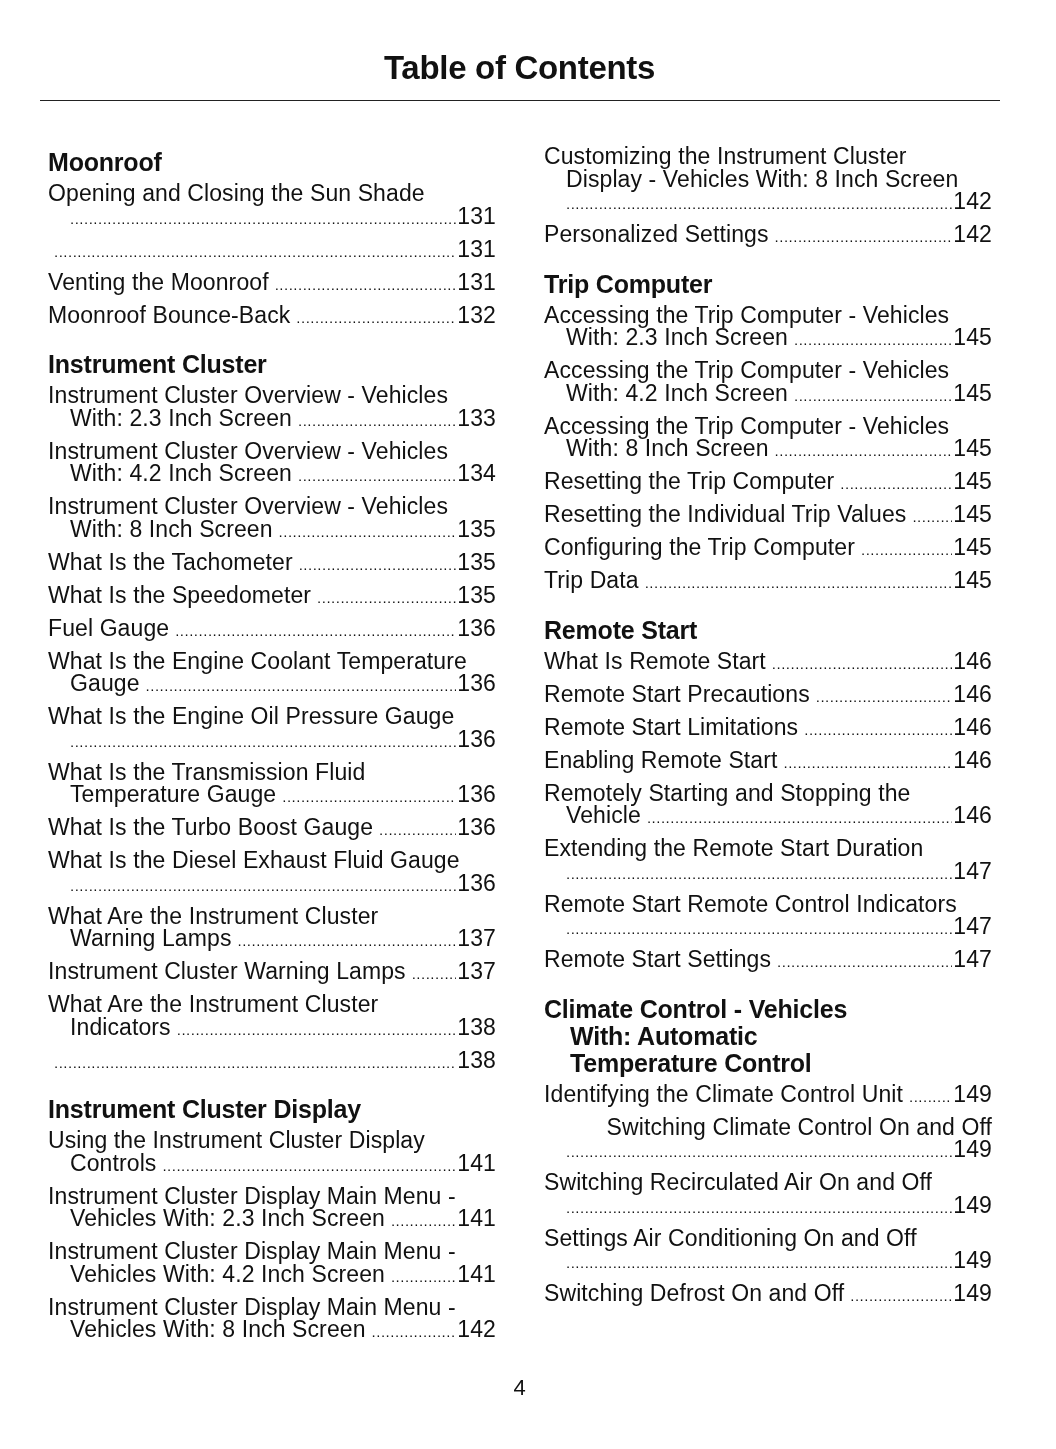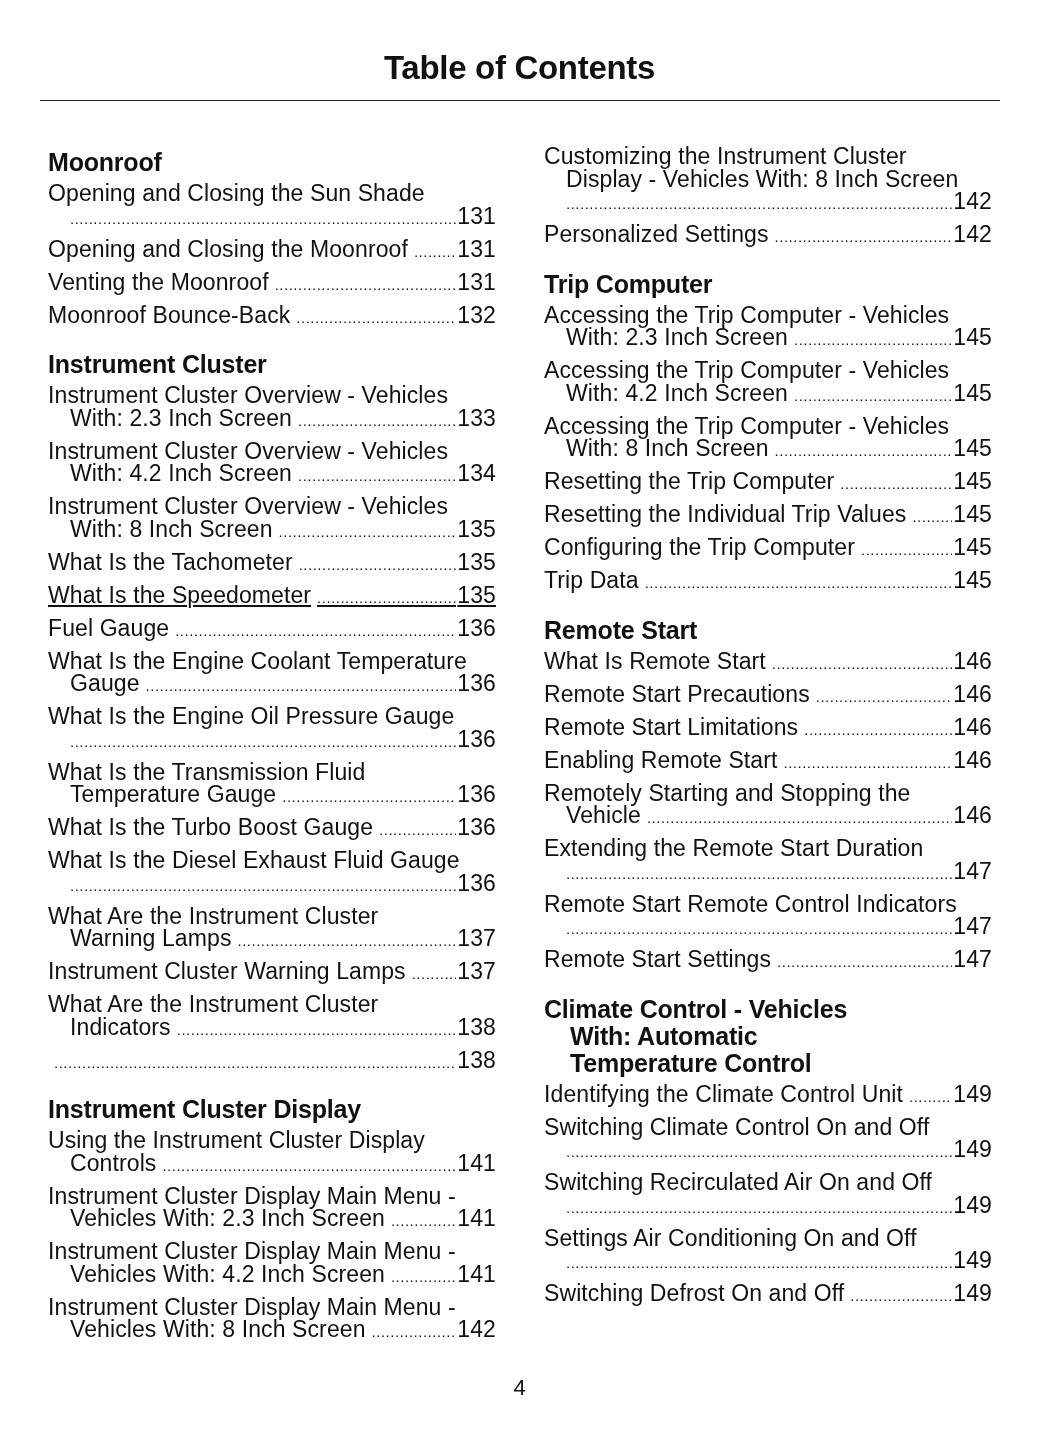--- a/index.html
+++ b/index.html
@@ -57,21 +57,20 @@
       <div class="section-heading">Moonroof</div>
       <div class="entry">
         <div style="text-indent: 0px; margin-left: -22px;">Opening and Closing the Sun Shade</div>
         <div class="entry-line">
           <span class="leader" style="margin-left: 0px;"></span>
           <span class="page-num">131</span>
         </div>
       </div>
       <div class="entry" style="padding-left: 0px; text-indent: 0px;">
         <div class="entry-line">
-          <span class="title-text">Opening and Closing the Moonroof</span>
           <span class="leader"></span>
           <span class="page-num">131</span>
         </div>
       </div>
       <div class="entry" style="padding-left: 0px; text-indent: 0px;">
         <div class="entry-line">
           <span class="title-text">Venting the Moonroof</span>
           <span class="leader"></span>
           <span class="page-num">131</span>
         </div>
@@ -110,21 +109,21 @@
           <span class="page-num">135</span>
         </div>
       </div>
       <div class="entry" style="padding-left: 0px; text-indent: 0px;">
         <div class="entry-line">
           <span class="title-text">What Is the Tachometer</span>
           <span class="leader"></span>
           <span class="page-num">135</span>
         </div>
       </div>
-      <div class="entry" style="padding-left: 0px; text-indent: 0px; text-decoration: underline;">
+      <div class="entry" style="padding-left: 0px; text-indent: 0px;">
         <div class="entry-line">
           <span class="title-text">What Is the Speedometer</span>
           <span class="leader"></span>
           <span class="page-num">135</span>
         </div>
       </div>
       <div class="entry" style="padding-left: 0px; text-indent: 0px;">
         <div class="entry-line">
           <span class="title-text">Fuel Gauge</span>
           <span class="leader"></span>
@@ -372,21 +371,21 @@
     <div class="section">
       <div class="section-heading"><span>Climate Control - Vehicles</span><br><span>With: Automatic</span><br><span>Temperature Control</span></div>
       <div class="entry" style="padding-left: 0px; text-indent: 0px;">
         <div class="entry-line">
           <span class="title-text">Identifying the Climate Control Unit</span>
           <span class="leader"></span>
           <span class="page-num">149</span>
         </div>
       </div>
       <div class="entry">
-        <div style="text-indent: 0px; margin-left: -22px;">Switching Climate Control On and Off</div>
+        <div style="text-indent: 0px; margin-left: -22px; text-align: right;">Switching Climate Control On and Off</div>
         <div class="entry-line">
           <span class="leader" style="margin-left: 0px;"></span>
           <span class="page-num">149</span>
         </div>
       </div>
       <div class="entry">
         <div style="text-indent: 0px; margin-left: -22px;">Switching Recirculated Air On and Off</div>
         <div class="entry-line">
           <span class="leader" style="margin-left: 0px;"></span>
           <span class="page-num">149</span>

